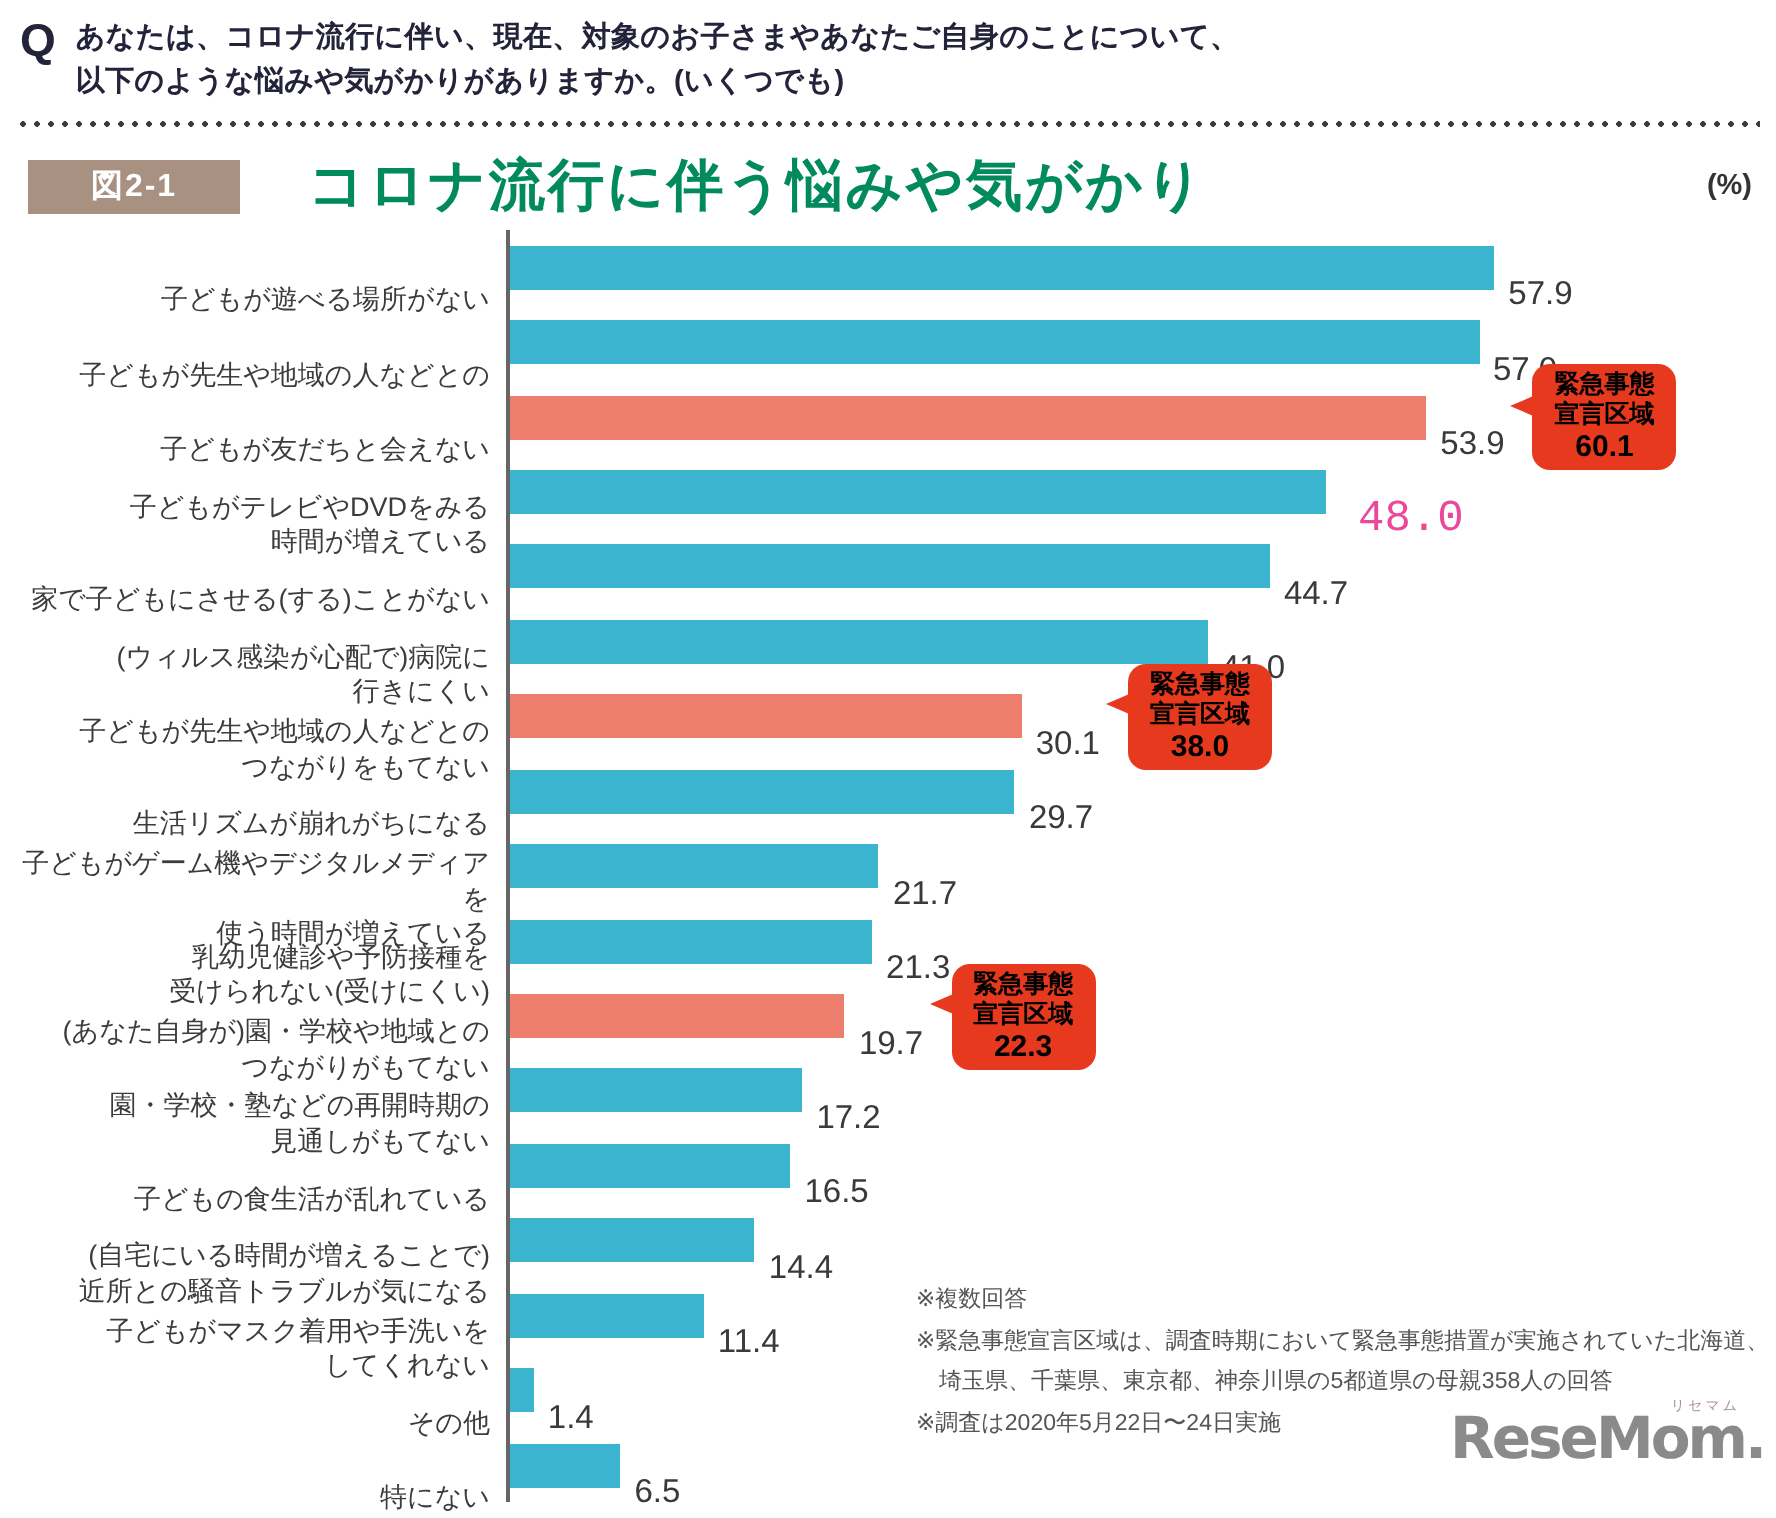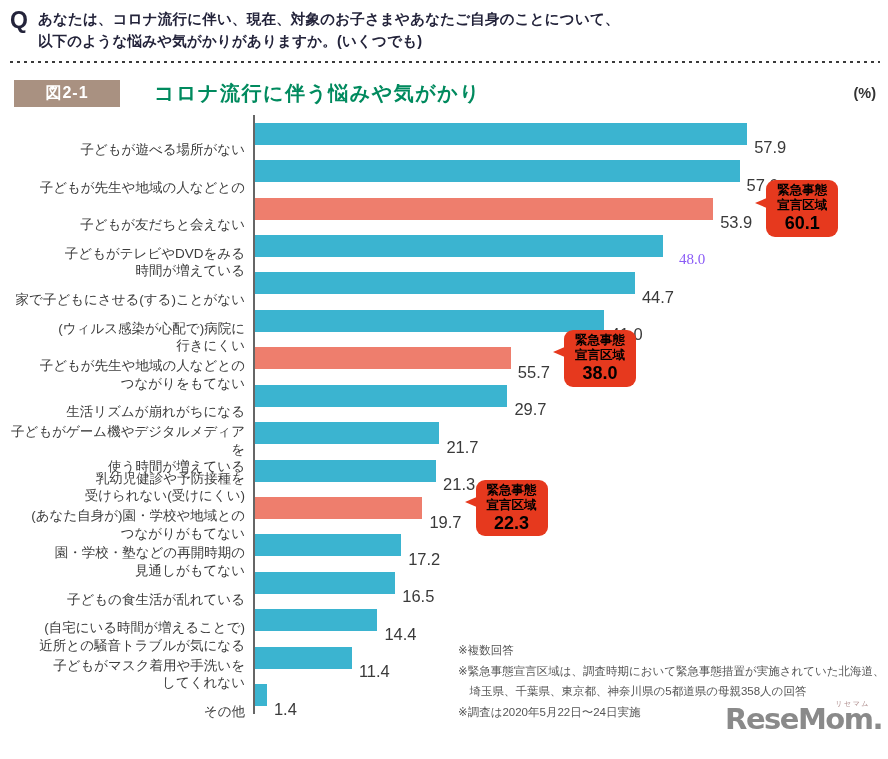--- a/index.html
+++ b/index.html
@@ -15,41 +15,41 @@
   
   .dotted{
     margin:7px 8px 0 8px;height:4px;
     background-image:radial-gradient(circle,#3a3a3a 1.3px,transparent 1.5px);
     background-size:7px 4px;background-repeat:repeat-x;background-position:0 center;
   }
   
   .figure-header{display:flex;align-items:center;margin:16px 10px 0 14px;height:27px;justify-content:center;}
   .fig-tag{background:#a99181;color:#fff;font-size:16px;font-weight:700;width:106px;height:27px;
     display:flex;align-items:center;justify-content:center;letter-spacing:1px;}
-  .fig-title{color:#008a5e;font-size:20px;font-weight:800;margin-left:34px;letter-spacing:1.5px;}
+  .fig-title{color:#008a5e;font-size:28px;font-weight:800;margin-left:34px;letter-spacing:1.5px;}
   .fig-unit{margin-left:auto;font-size:14.5px;color:#333;font-weight:700;margin-right:2px;}
   
   .chart{margin-top:8px;position:relative;}
   .row{display:flex;align-items:center;height:37.45px;}
   .cat{width:253px;text-align:right;padding-right:8px;font-size:13.5px;color:#3c3c3c;
     line-height:1.3;white-space:pre-line;box-sizing:border-box;margin-top:33px;}
   .plot{flex:1;display:flex;align-items:center;border-left:2px solid #666;height:100%;position:relative;}
   .bar{height:22px;flex:none;}
   .bar.teal{background:#3bb4d0;}
   .bar.salmon{background:#ee7e6d;}
   .val{margin-left:7px;font-size:16.5px;color:#3a3a3a;white-space:nowrap;margin-top:28px;}
-  .val.alt{font-family:Liberation Serif, serif;font-size:15px;color:#8b5cf6;margin-left:16px;}
+  .val.alt{font-family:Liberation Mono, monospace;font-size:22px;color:#ec4899;margin-left:16px;}
   
   .callout{display:flex;align-items:center;margin-left:3px;position:relative;z-index:2;}
   .callout .tri{width:0;height:0;border-top:6px solid transparent;border-bottom:6px solid transparent;
     border-right:14px solid #e6391e;margin-right:-3px;margin-top:-12px;}
   .callout .box{background:#e6391e;color:#000000;border-radius:9px;text-align:center;
     padding:3px 5px 2px 5px;font-size:12.5px;line-height:1.2;font-weight:600;min-width:62px;}
   .callout .cl{white-space:pre-line;display:block;}
-  .callout .cv{font-size:18px;display:block;}
+  .callout .cv{font-size:15px;display:block;}
   
   .footnotes{position:absolute;left:458px;top:640px;width:430px;color:#555;font-size:11.5px;line-height:1.8;}
   .footnote{white-space:pre-line;}
   
   .logo{position:absolute;right:6px;top:700px;text-align:right;line-height:1;}
   .logo-ruby{display:block;font-size:7px;color:#b09090;letter-spacing:1.5px;padding-right:12px;margin-bottom:-2px;}
   .logo-text{font-family:"DejaVu Sans",sans-serif;font-size:29px;font-weight:800;color:#8a8a8a;letter-spacing:-1.5px;text-align:right;}
 </style>
 </head>
 <body>
@@ -121,21 +121,21 @@
         <div class="plot">
           <div class="bar teal" style="width: 348.5px;"></div>
           <span class="val">41.0</span>
         </div>
       </div>
       <div class="row">
         <div class="cat">子どもが先生や地域の人などとの
 つながりをもてない</div>
         <div class="plot">
           <div class="bar salmon" style="width: 255.85px;"></div>
-          <span class="val">55.7</span>
+          <span class="val">30.1</span>
           <div class="callout">
             <div class="tri"></div>
             <div class="box">
               <span class="cl">緊急事態
 宣言区域</span>
               <span class="cv">38.0</span>
             </div>
           </div>
         </div>
       </div>
@@ -209,20 +209,27 @@
           <span class="val">11.4</span>
         </div>
       </div>
       <div class="row">
         <div class="cat">その他</div>
         <div class="plot">
           <div class="bar teal" style="width: 11.9px;"></div>
           <span class="val">1.4</span>
         </div>
       </div>
+      <div class="row">
+        <div class="cat">特にない</div>
+        <div class="plot">
+          <div class="bar teal" style="width: 55.25px;"></div>
+          <span class="val">6.5</span>
+        </div>
+      </div>
     </div>
 
   <div class="footnotes" id="footnotes">
       <div class="footnote">※複数回答</div>
       <div class="footnote">※緊急事態宣言区域は、調査時期において緊急事態措置が実施されていた北海道、
 　埼玉県、千葉県、東京都、神奈川県の5都道県の母親358人の回答</div>
       <div class="footnote">※調査は2020年5月22日〜24日実施</div>
     </div>
 
   <div class="logo">

